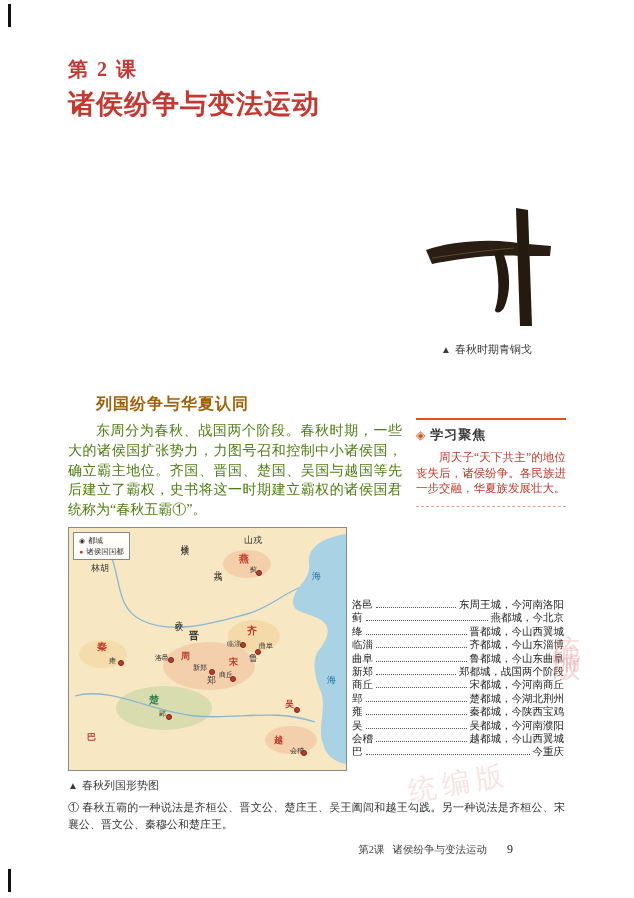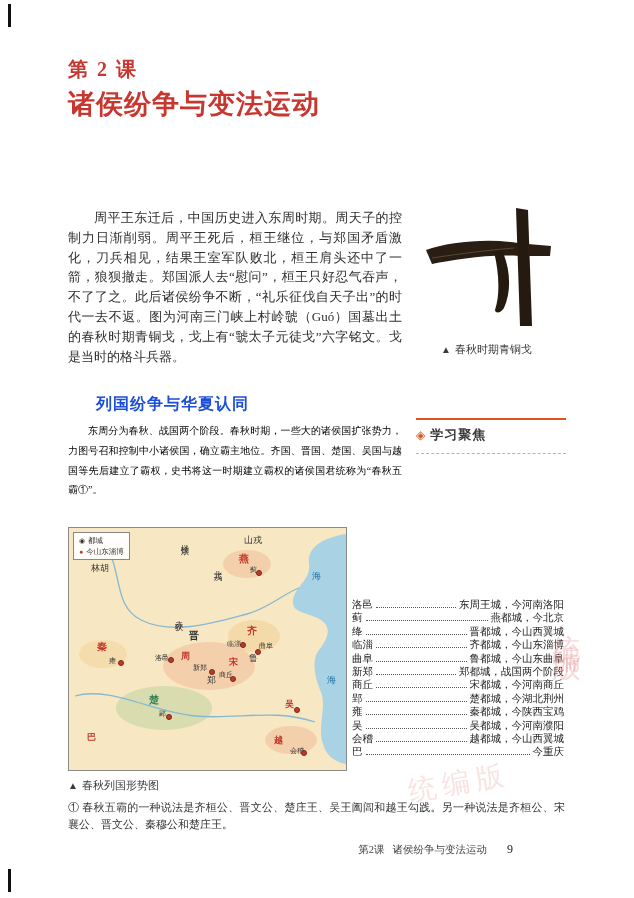--- a/index.html
+++ b/index.html
@@ -14,24 +14,24 @@
 
   .intro{position:absolute;left:68px;top:208px;width:334px;margin:0;font-size:13px;line-height:19.8px;
          text-align:justify;text-indent:2em;color:#2f2f2f;}
 
   .artifact{position:absolute;left:418px;top:198px;width:150px;height:138px;margin:0;}
   .caption{position:absolute;font-size:11px;color:#3a3a3a;}
   .caption .tri{color:#3a3a3a;font-size:10px;margin-right:4px;}
   .artifact-cap{left:441px;top:342px;}
   .map-cap{left:68px;top:778px;}
 
-  .section-heading{position:absolute;left:96px;top:394px;margin:0;font-size:16px;font-weight:bold;color:#1d4ed8;letter-spacing:1px;}
-
-  .body2{position:absolute;left:68px;top:421px;width:334px;margin:0;font-size:10px;line-height:19.8px;
-         text-align:justify;text-indent:2em;color:#000000;}
+  .section-heading{position:absolute;left:96px;top:394px;margin:0;font-size:16px;font-weight:bold;color:#a16207;letter-spacing:1px;}
+
+  .body2{position:absolute;left:68px;top:421px;width:334px;margin:0;font-size:14px;line-height:19.8px;
+         text-align:justify;text-indent:2em;color:#4d7c0f;}
 
   .focus-box{position:absolute;left:416px;top:418px;width:150px;border-top:2.5px solid #e0531f;
              border-bottom:1px dashed #dba591;padding:6px 0 9px 0;}
   .focus-header{display:flex;align-items:center;gap:5px;}
   .focus-icon{color:#e0531f;font-size:12px;}
   .focus-title{font-size:13px;font-weight:bold;color:#3a3a3a;letter-spacing:1px;}
   .focus-text{margin:6px 0 0 0;font-size:11.5px;line-height:15.5px;color:#c0392b;text-align:justify;text-indent:2em;}
 
   .map{position:absolute;left:68px;top:527px;width:277px;height:242px;border:1px solid #8a8a8a;
        background:#f7e7c3;overflow:hidden;}
@@ -70,21 +70,20 @@
 <div class="page">
 
   <div class="crop tl"></div>
   <div class="crop tr"></div>
   <div class="crop bl"></div>
   <div class="crop br"></div>
 
   <h2 class="lesson-num">第 2 课</h2>
   <h1 class="lesson-title">诸侯纷争与变法运动</h1>
 
-  <p class="intro">周平王东迁后，中国历史进入东周时期。周天子的控制力日渐削弱。周平王死后，桓王继位，与郑国矛盾激化，刀兵相见，结果王室军队败北，桓王肩头还中了一箭，狼狈撤走。郑国派人去“慰问”，桓王只好忍气吞声，不了了之。此后诸侯纷争不断，“礼乐征伐自天子出”的时代一去不返。图为河南三门峡上村岭虢（Guó）国墓出土的春秋时期青铜戈，戈上有“虢太子元徒戈”六字铭文。戈是当时的格斗兵器。</p>
 
   <figure class="artifact">
     <svg width="150" height="138" viewBox="0 0 150 138">
       <path d="M98,10 L110,12 L114,128 L102,128 Z" fill="#241a10"></path>
       <path d="M8,52 C30,44 70,40 100,45 L101,58 C70,56 35,62 14,66 Z" fill="#2a1e14"></path>
       <path d="M110,46 L133,48 L132,58 L110,58 Z" fill="#2a1e14"></path>
       <path d="M84,52 C92,70 94,92 86,110 C82,116 77,115 77,112 C83,94 80,70 76,54 Z" fill="#241a10"></path>
       <path d="M14,60 C40,56 70,52 96,50" stroke="#5a4632" stroke-width="1" fill="none"></path>
     </svg>
   </figure>
@@ -94,20 +93,21 @@
 
   <h3 class="section-heading">列国纷争与华夏认同</h3>
 
   <p class="body2">东周分为春秋、战国两个阶段。春秋时期，一些大的诸侯国扩张势力，力图号召和控制中小诸侯国，确立霸主地位。齐国、晋国、楚国、吴国与越国等先后建立了霸权，史书将这一时期建立霸权的诸侯国君统称为“春秋五霸①”。</p>
 
   <aside class="focus-box">
     <div class="focus-header">
       <span class="focus-icon">◈</span>
       <span class="focus-title">学习聚焦</span>
     </div>
+    <p class="focus-text">周天子“天下共主”的地位丧失后，诸侯纷争。各民族进一步交融，华夏族发展壮大。</p>
   </aside>
 
   <div class="map">
     <svg width="277" height="242" viewBox="0 0 277 242">
       <path d="M277,6 C252,10 238,20 240,36 C242,52 226,58 224,72 C222,86 240,84 252,92 C264,100 258,112 250,122 C242,132 246,150 252,164 C258,180 248,200 254,216 C258,230 268,234 277,236 L277,6 Z" fill="#a9d2e4"></path>
       <ellipse cx="140" cy="138" rx="46" ry="24" fill="rgba(236,146,116,0.28)"></ellipse>
       <ellipse cx="178" cy="36" rx="24" ry="14" fill="rgba(236,146,116,0.28)"></ellipse>
       <ellipse cx="185" cy="108" rx="26" ry="16" fill="rgba(240,180,90,0.25)"></ellipse>
       <ellipse cx="222" cy="212" rx="26" ry="14" fill="rgba(236,146,116,0.28)"></ellipse>
       <ellipse cx="95" cy="180" rx="48" ry="22" fill="rgba(150,195,125,0.30)"></ellipse>
@@ -155,21 +155,21 @@
         <span class="map-dot" style="left: 225px; top: 179px;"></span>
         <span class="map-dot" style="left: 232px; top: 222px;"></span>
       </div>
     <div class="map-legend" id="map-legend">
         <div class="legend-row">
           <span class="legend-sym" style="color: rgb(51, 51, 51);">◉</span>
           <span>都城</span>
         </div>
         <div class="legend-row">
           <span class="legend-sym" style="color: rgb(192, 57, 43);">●</span>
-          <span>今山东淄博</span>
+          <span>诸侯国国都</span>
         </div>
       </div>
   </div>
   <div class="caption map-cap">
     <span class="tri">▲</span><span>春秋列国形势图</span>
   </div>
 
   <div class="map-key" id="map-key">
       <div class="key-row">
         <span class="key-name">洛邑</span>

